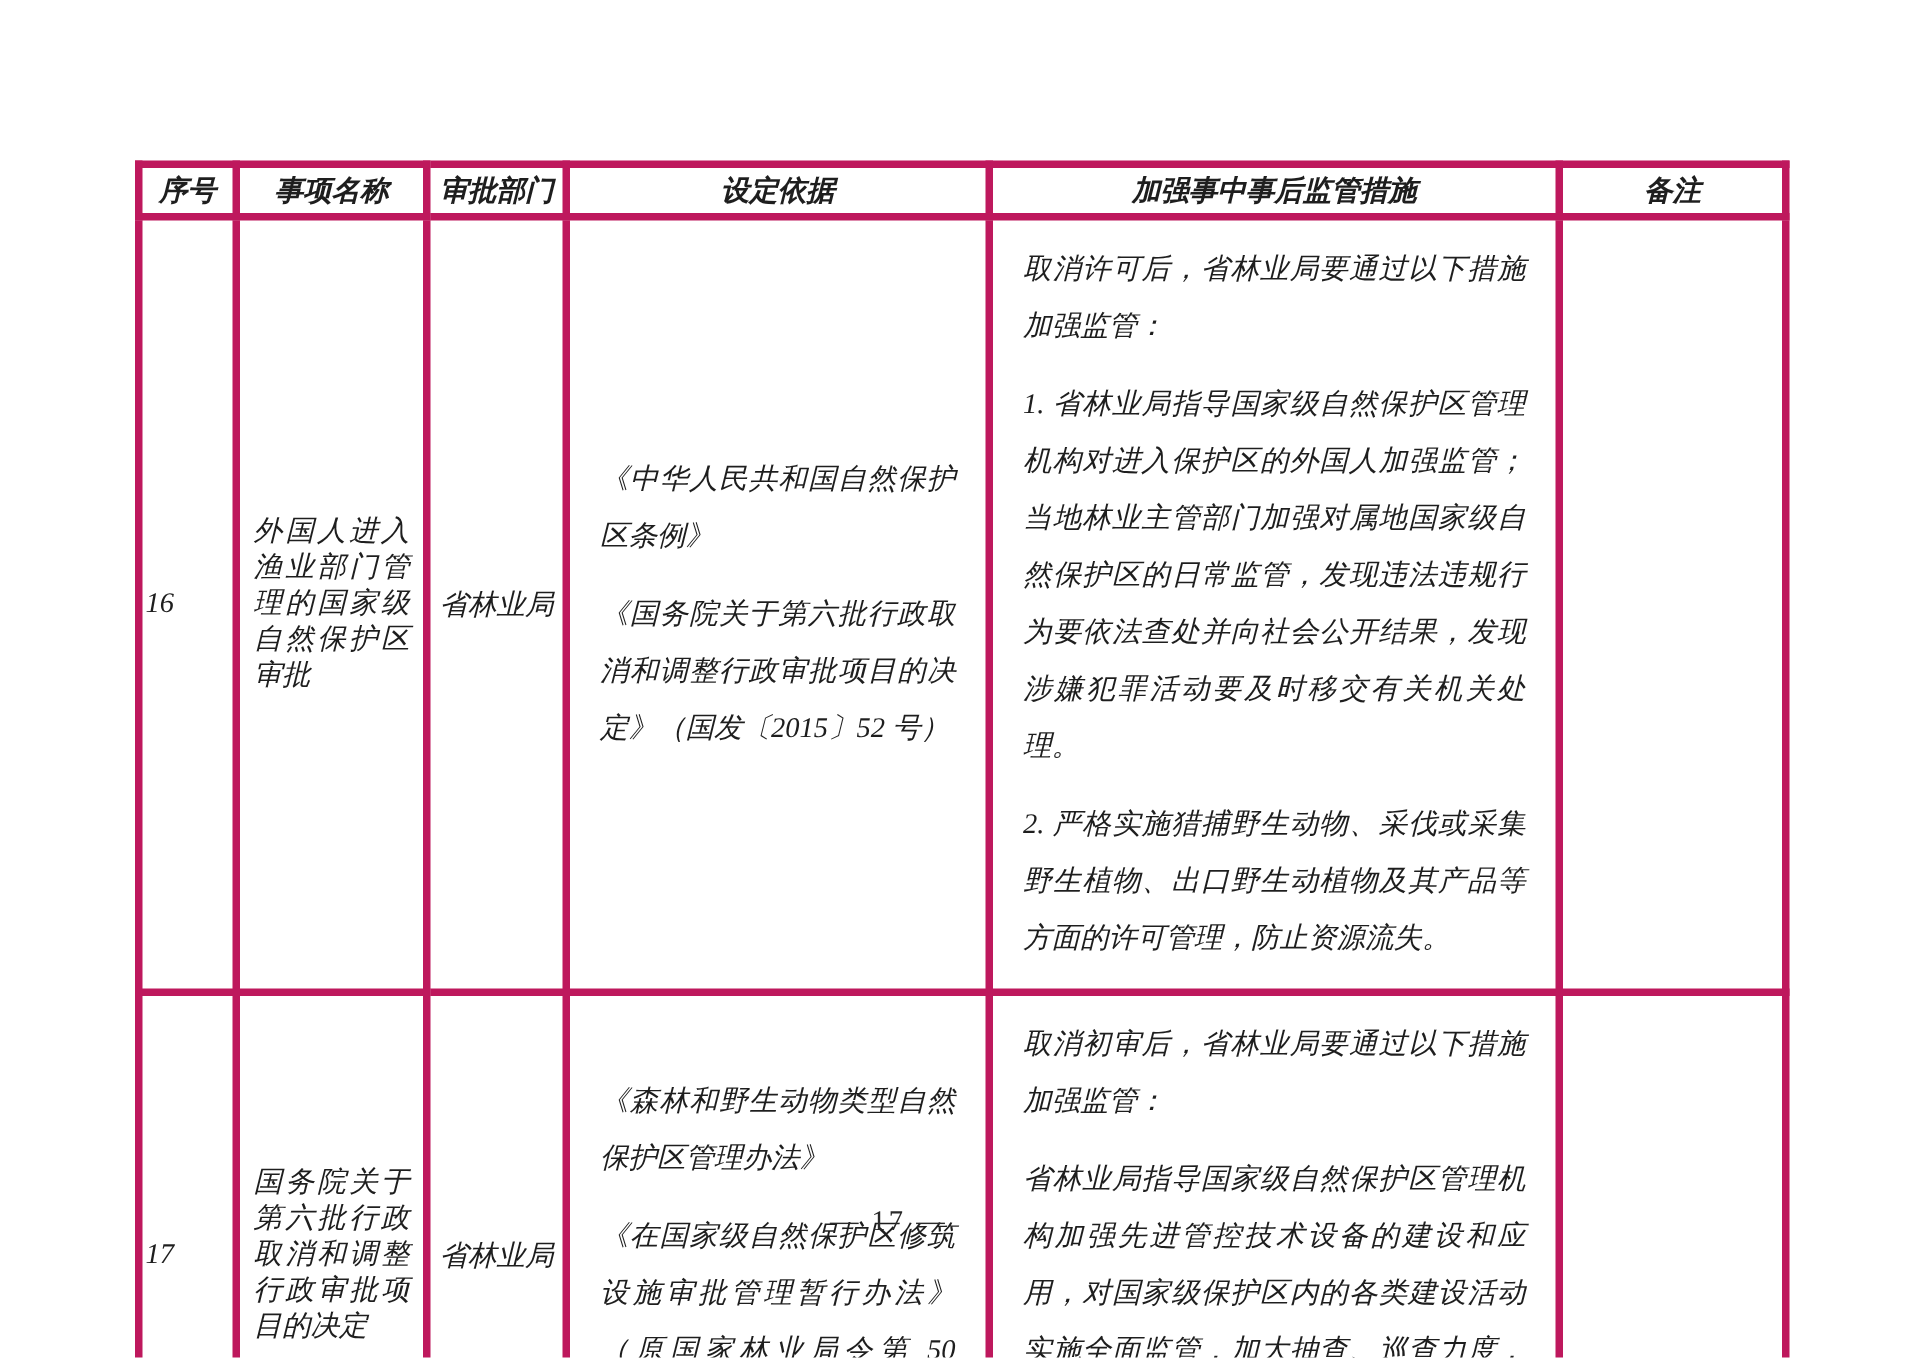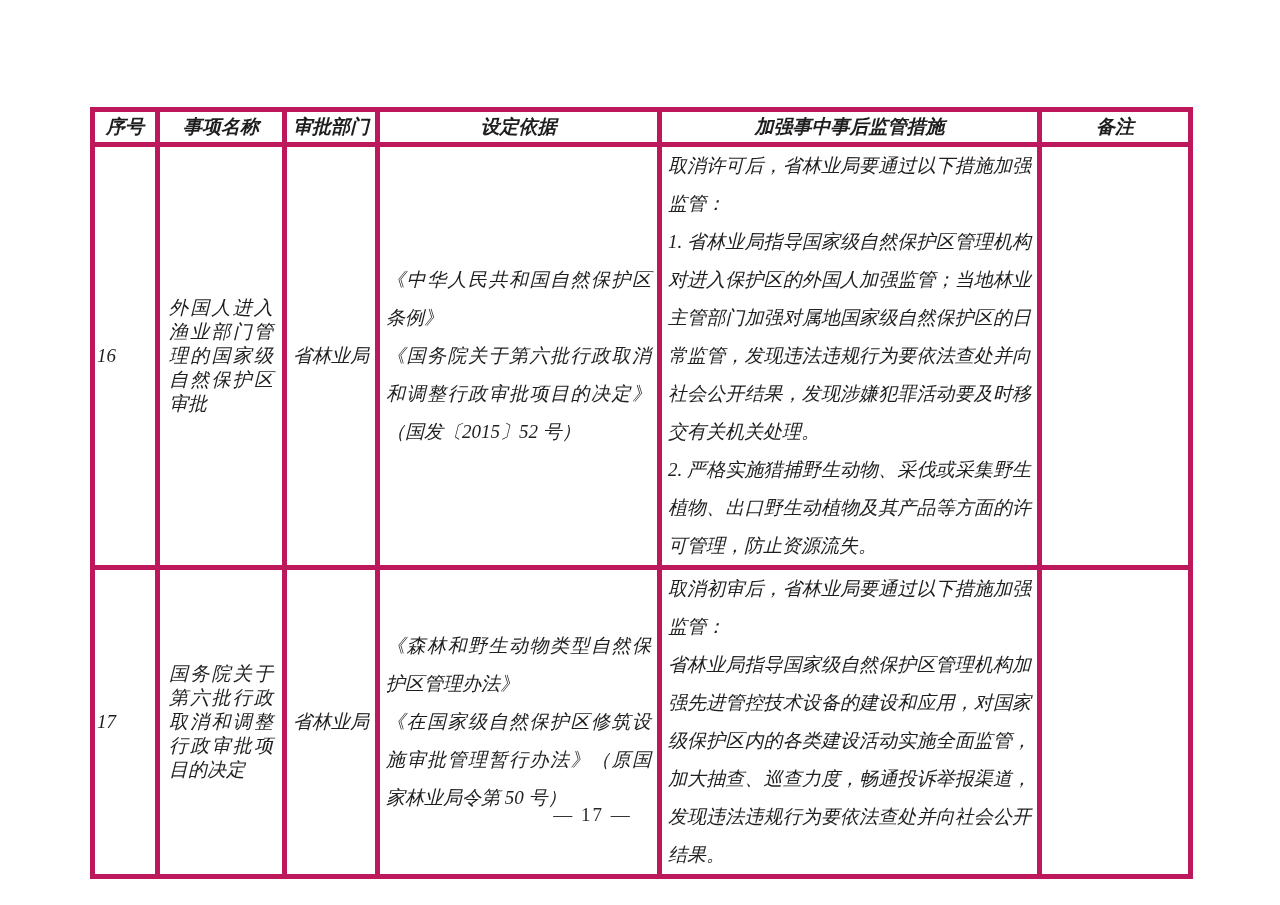--- a/index.html
+++ b/index.html
@@ -55,21 +55,21 @@
     font-size: 19px;
     padding: 0 4px;
   }
   td.cell-basis, td.cell-measures {
     padding: 0 6px;
     font-size: 19px;
     line-height: 38px;
     text-align: justify;
   }
   td.cell-basis p, td.cell-measures p {
-    margin: 0;
+    margin: 14px;
     text-align: justify;
   }
   td.cell-remark { padding: 0 4px; }
   .page-footer {
     position: absolute;
     left: 0;
     top: 804px;
     width: 1185px;
     text-align: center;
     font-size: 19px;

